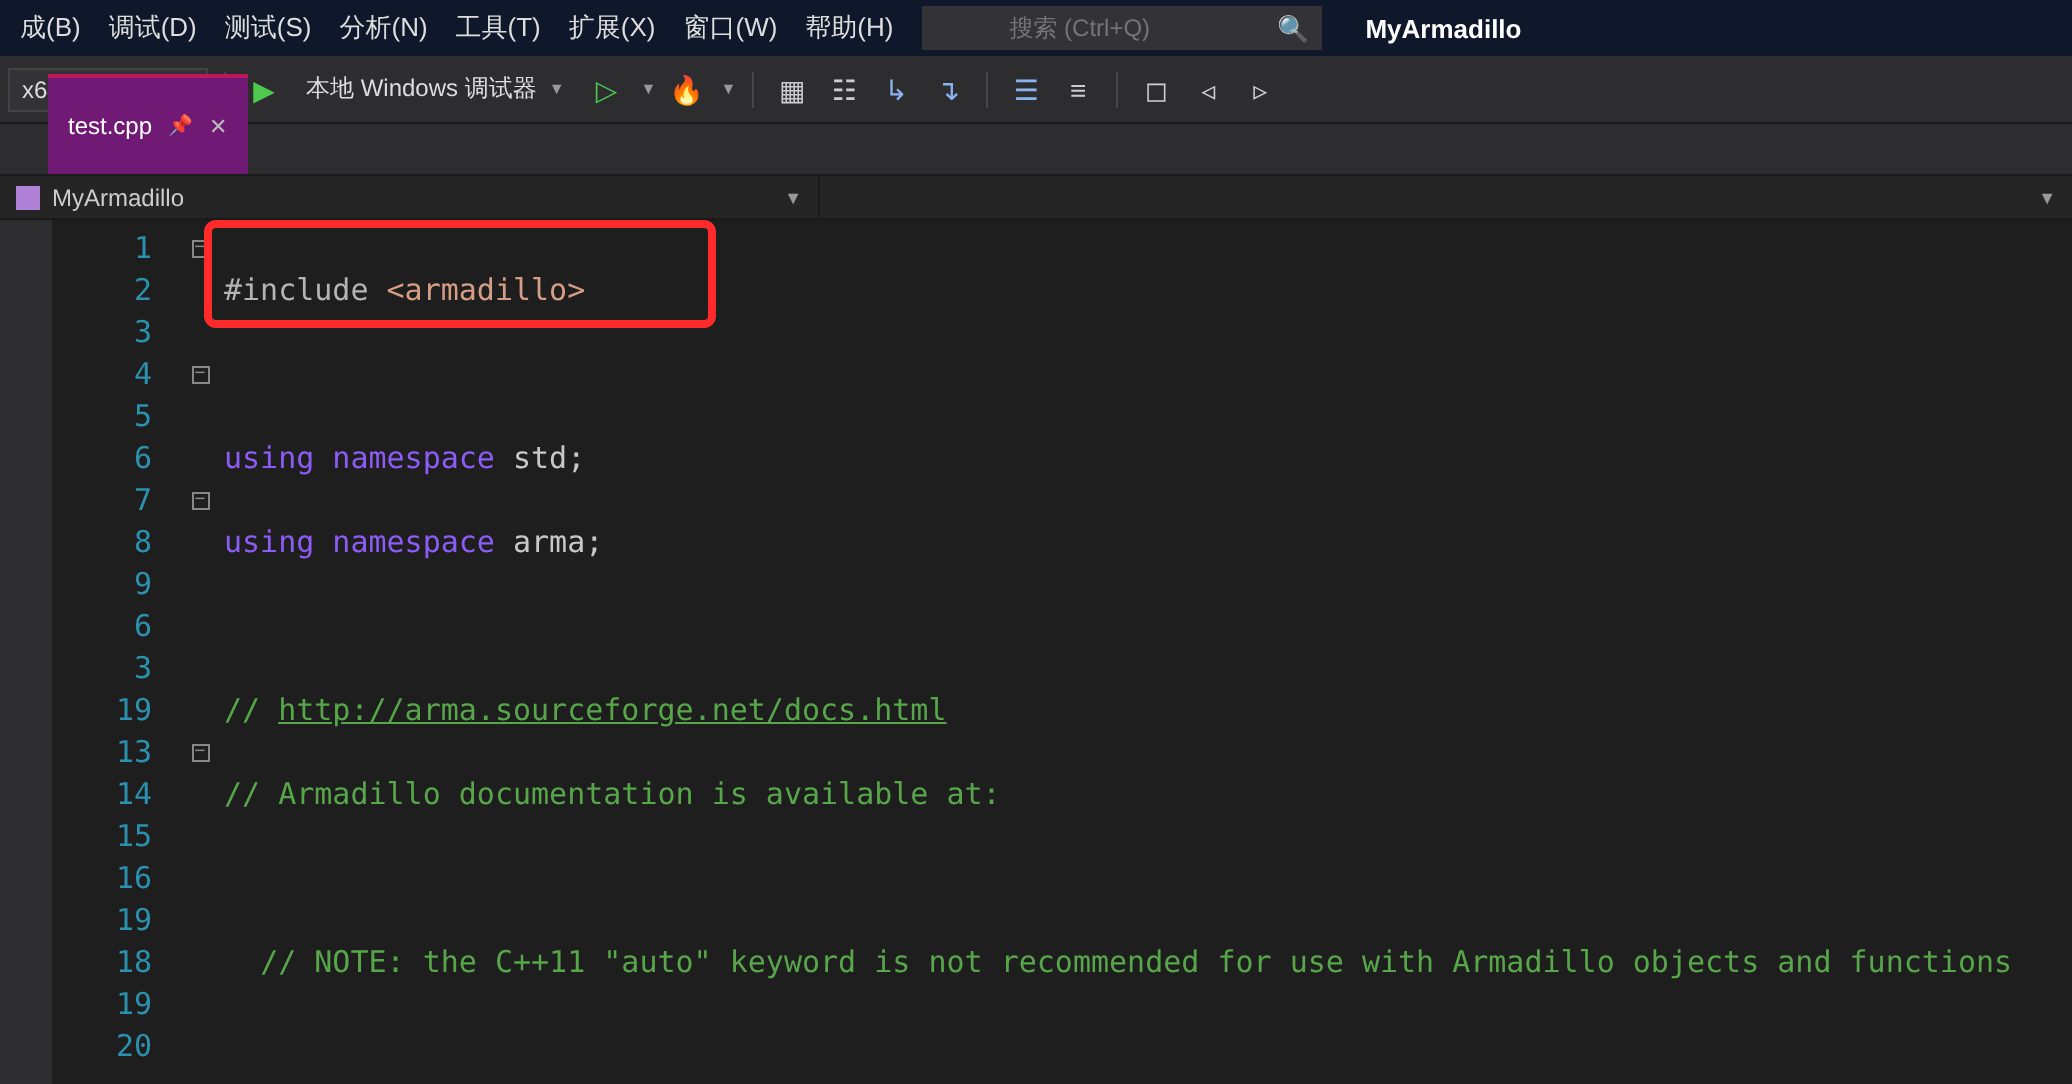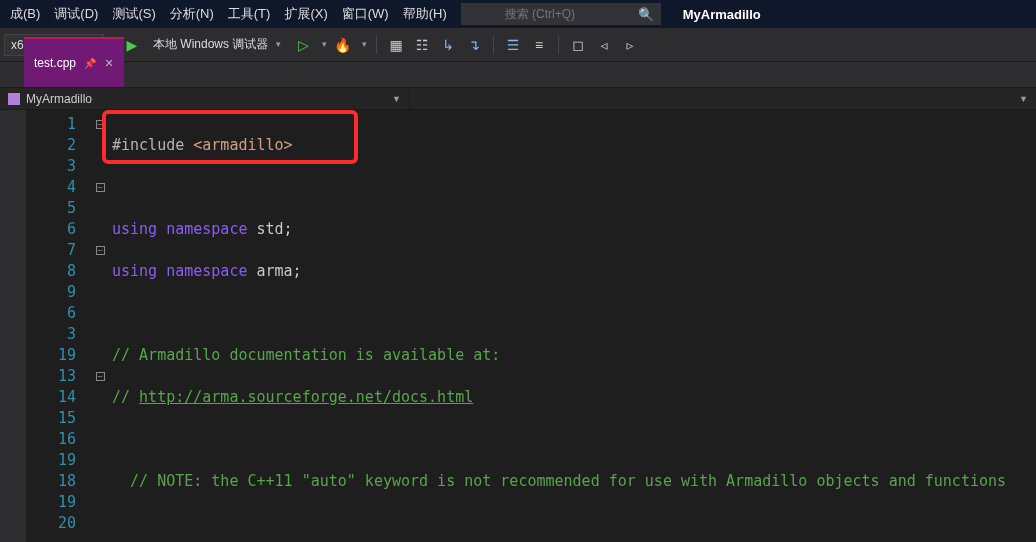--- a/index.html
+++ b/index.html
@@ -151,22 +151,22 @@
         <div style="height:21px"></div>
         <div style="height:21px"></div>
       <div class="box">−</div>
     </div>
     <div class="code-col">
 <div><span class="op">#include </span><span class="lit">&lt;armadillo&gt;</span></div>
 <div> </div>
 <div><span class="kw">using</span><span class="kw"> namespace</span><span class="id"> std;</span></div>
 <div><span class="kw">using</span><span class="kw"> namespace</span><span class="id"> arma;</span></div>
 <div> </div>
+<div><span class="cm">// </span><span class="link">http://arma.sourceforge.net/docs.html</span></div>
 <div><span class="cm">// Armadillo documentation is available at:</span></div>
-<div><span class="cm">// </span><span class="link">http://arma.sourceforge.net/docs.html</span></div>
 <div> </div>
 <div>  <span class="cm">// NOTE: the C++11 "auto" keyword is not recommended for use with Armadillo objects and functions</span></div>
 
 
 
 
 
 
 
 

